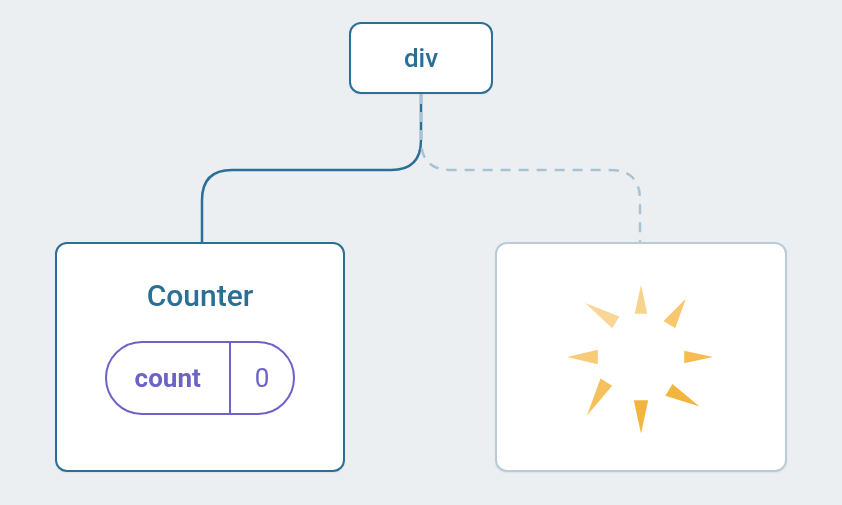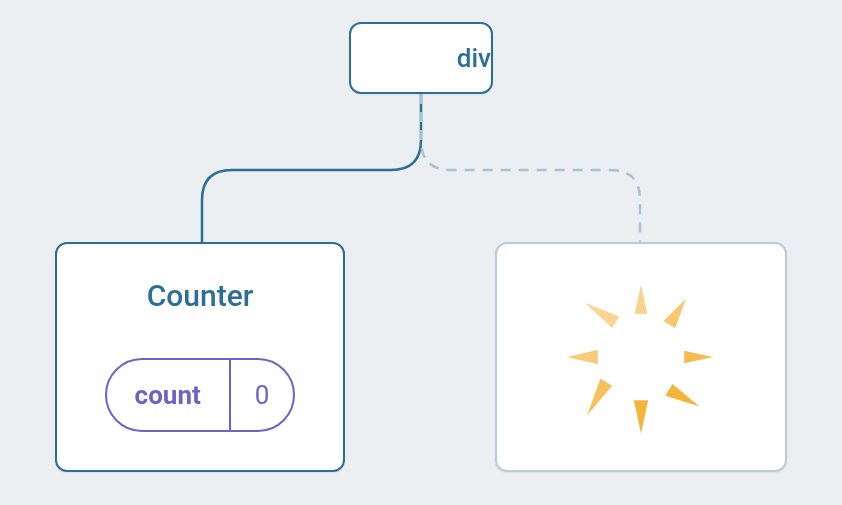--- a/index.html
+++ b/index.html
@@ -27,38 +27,37 @@
   }
   .root-node {
     left: 349px;
     top: 22px;
     width: 144px;
     height: 72px;
     border: 2px solid #2b6f97;
     font-size: 26px;
     color: #2b6f97;
     font-weight: 500;
-    justify-content: flex-end;
   }
   .counter-node {
     left: 55px;
     top: 242px;
     width: 290px;
     height: 230px;
     border: 2px solid #2b6f97;
     flex-direction: column;
     align-items: center;
     justify-content: flex-start;
     padding-top: 34px;
   }
   .counter-title {
     font-size: 30px;
     color: #2b6f97;
     font-weight: 500;
-    margin-bottom: 45px;
+    margin-bottom: 28px;
   }
   .pill {
     display: flex;
     align-items: stretch;
     border: 2px solid #6b63c7;
     border-radius: 999px;
     height: 74px;
     overflow: hidden;
   }
   .pill-left {

